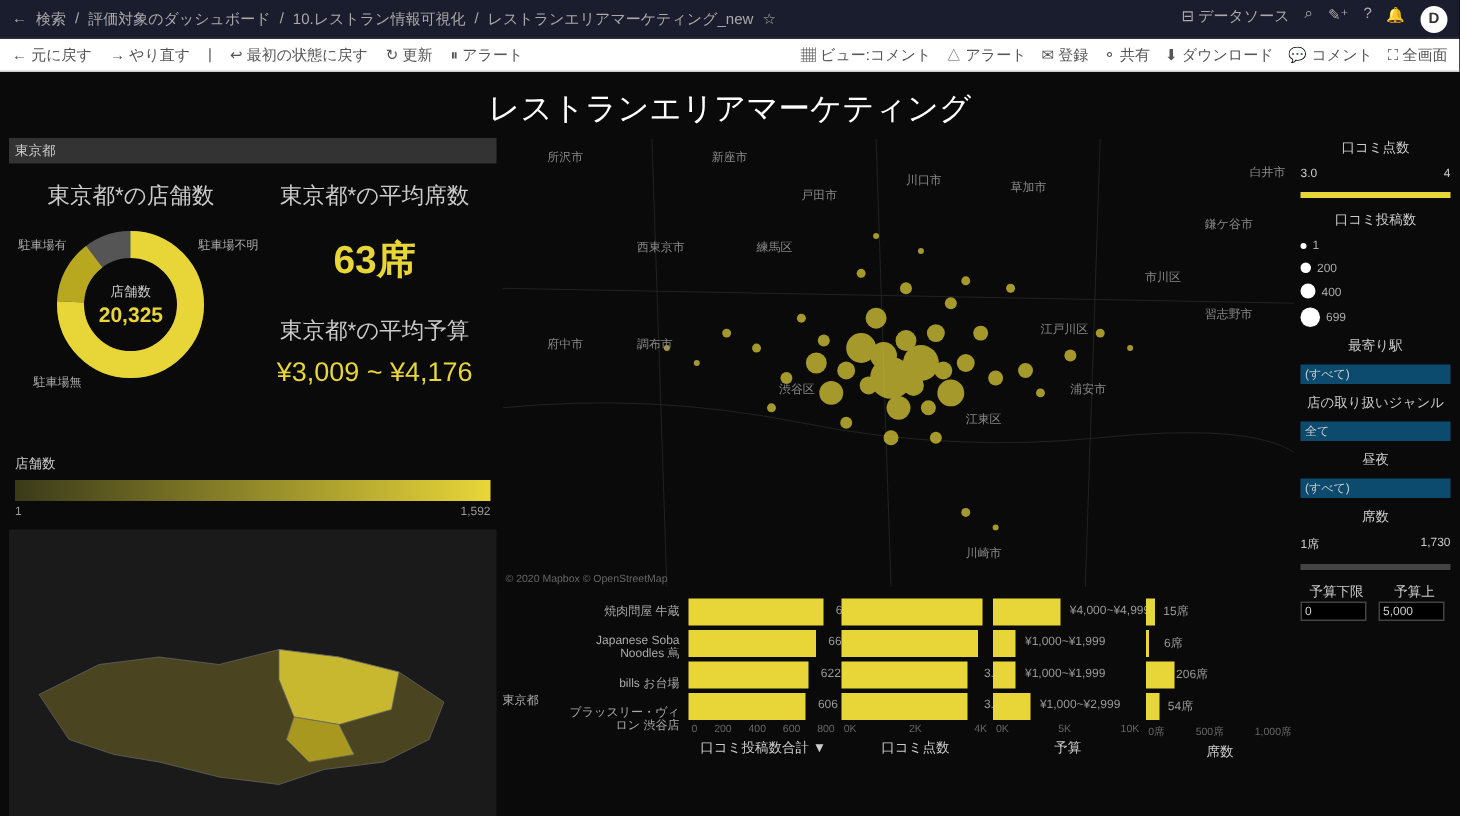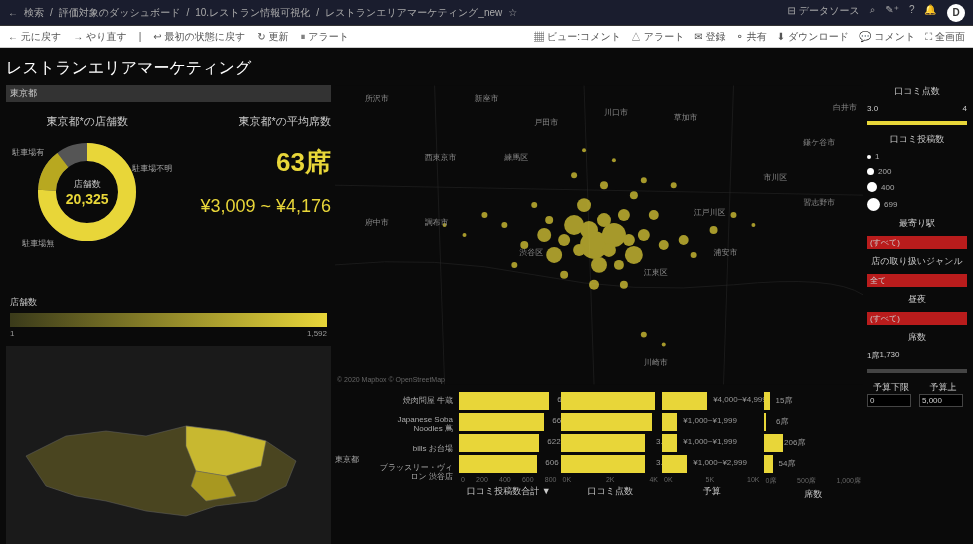--- a/index.html
+++ b/index.html
@@ -7,29 +7,29 @@
 .hdr{background:#1a1d2e;height:26px;display:flex;align-items:center;padding:0 8px;border-bottom:1px solid #333}
 .hdr .bc{display:flex;gap:6px;align-items:center;flex:1;font-size:10px;color:#aaa}
 .hdr .bc span{cursor:pointer}
 .hdr .tools{display:flex;gap:10px;align-items:flex-start}
 .hdr .tools span{cursor:pointer;font-size:10px;color:#aaa}
 .av{width:18px;height:18px;border-radius:50%;background:#fff;color:#333;display:flex;align-items:center;justify-content:center;font-size:10px;font-weight:bold}
 .tb{background:#fff;height:22px;display:flex;align-items:center;padding:0 8px;font-size:10px;color:#555;gap:12px;border-bottom:1px solid #ccc}
 .tb span{cursor:pointer}
 .tb .r{margin-left:auto;display:flex;gap:10px}
 .dash{padding:4px 6px}
-.title{text-align:left;font-size:16px;font-weight:500;color:#fff;padding:6px 0}
+.title{text-align:center;font-size:21px;font-weight:500;color:#fff;padding:6px 0}
 .grid{display:grid;grid-template-columns:325px 1fr 100px;gap:4px;height:450px}
 .col1{display:flex;flex-direction:column;gap:4px}
 .panel{background:#0a0a0a}
 .region-sel{background:#333;font-size:9px;padding:2px 4px;color:#ccc}
 .kpi-row{display:flex;height:180px}
 .kpi-l{width:50%;text-align:center;position:relative}
-.kpi-r{width:50%;text-align:right}
-.kpi-h{font-size:11px;color:#ccc;padding:8px 0 4px}
+.kpi-r{width:50%;text-align:center}
+.kpi-h{font-size:15px;color:#ccc;padding:8px 0 4px}
 .donut{position:relative;width:110px;height:110px;margin:4px auto}
 .donut svg{transform:rotate(-90deg)}
 .donut-c{position:absolute;top:50%;left:50%;transform:translate(-50%,-50%);text-align:center}
 .donut-c .lbl{font-size:9px;color:#ccc}
 .donut-c .val{font-size:14px;color:#e8d639;font-weight:bold}
 .donut-lbl{position:absolute;font-size:8px;color:#aaa}
 .big-y{font-size:26px;color:#e8d639;font-weight:bold;padding:12px 0}
 .sub-y{font-size:18px;color:#e8d639;padding:4px 0}
 .slider-h{font-size:9px;color:#ccc;padding:2px 0}
 .slider-bar{height:14px;background:linear-gradient(to right,#3a3a1a,#e8d639);position:relative;margin:2px 0}
@@ -45,21 +45,21 @@
 .ch-rn{font-size:8px;color:#aaa;text-align:right;width:76px;line-height:1.1}
 .ch-col{flex:1;position:relative}
 .bar{height:18px;background:#e8d639;margin:3px 0;position:relative}
 .bar-v{position:absolute;right:-22px;top:3px;font-size:8px;color:#999}
 .ch-title{text-align:center;font-size:9px;color:#ccc;padding-top:2px}
 .ch-axis{display:flex;justify-content:space-between;font-size:7px;color:#666;padding:0 2px}
 .col3{display:flex;flex-direction:column;gap:6px;font-size:8px}
 .filt-h{font-size:9px;color:#ccc;text-align:center}
 .legend-r{display:flex;align-items:center;gap:4px;font-size:8px;color:#aaa}
 .dot{border-radius:50%;background:#fff}
-.sel{background:#b91c1c;font-size:8px;padding:1px 3px;color:#ccc;width:100%}
+.sel{background:#0c4a6e;font-size:8px;padding:1px 3px;color:#ccc;width:100%}
 .inp{background:#000;border:1px solid #444;font-size:8px;padding:1px 2px;color:#ccc;width:44px}
 .filt-sl{height:4px;background:#444;margin:2px 0}
 .pref-col{width:40px;font-size:8px;color:#aaa;display:flex;flex-direction:column;justify-content:space-around;padding:4px 0}
 </style>
 </head>
 <body>
 
 <div class="hdr">
   <div class="bc">
     <span>←</span>
@@ -108,27 +108,28 @@
             <svg width="110" height="110">
               <circle cx="55" cy="55" r="40" fill="none" stroke="#555" stroke-width="18"></circle>
               <circle cx="55" cy="55" r="40" fill="none" stroke="#e8d639" stroke-width="18" stroke-dasharray="190 62" stroke-dashoffset="0"></circle>
               <circle cx="55" cy="55" r="40" fill="none" stroke="#b8a820" stroke-width="18" stroke-dasharray="35 217" stroke-dashoffset="-190"></circle>
             </svg>
             <div class="donut-c">
               <div class="lbl">店舗数</div>
               <div class="val">20,325</div>
             </div>
             <div class="donut-lbl" style="top:10px;left:-20px">駐車場有</div>
-            <div class="donut-lbl" style="top:26px;right:-30px">駐車場不明</div>
+            <div class="donut-lbl" style="top:10px;right:-30px">駐車場不明</div>
             <div class="donut-lbl" style="bottom:-2px;left:-10px">駐車場無</div>
           </div>
         </div>
         <div class="kpi-r">
           <div class="kpi-h">東京都*の平均席数</div>
           <div class="big-y">63席</div>
+          <div class="kpi-h">東京都*の平均予算</div>
           <div class="sub-y">¥3,009 ~ ¥4,176</div>
         </div>
       </div>
       <div class="panel" style="padding:4px">
         <div class="slider-h">店舗数</div>
         <div class="slider-bar"></div>
         <div class="slider-v">
             <span>1</span>
             <span>1,592</span>
           </div>
@@ -353,21 +354,21 @@
           <div class="dot" style="width:13px;height:13px"></div>
           <span>699</span>
         </div>
       <div class="filt-h">最寄り駅</div>
       <div class="sel">(すべて)</div>
       <div class="filt-h">店の取り扱いジャンル</div>
       <div class="sel">全て</div>
       <div class="filt-h">昼夜</div>
       <div class="sel">(すべて)</div>
       <div class="filt-h">席数</div>
-      <div style="display:flex;justify-content:flex-start">
+      <div style="display:flex;justify-content:space-between">
           <span>1席</span>
           <span>1,730</span>
         </div>
       <div class="filt-sl"></div>
       <div style="display:flex;gap:4px">
         <div style="flex:1">
           <div class="filt-h">予算下限</div>
           <input class="inp" value="0" style="">
         </div>
         <div style="flex:1">

